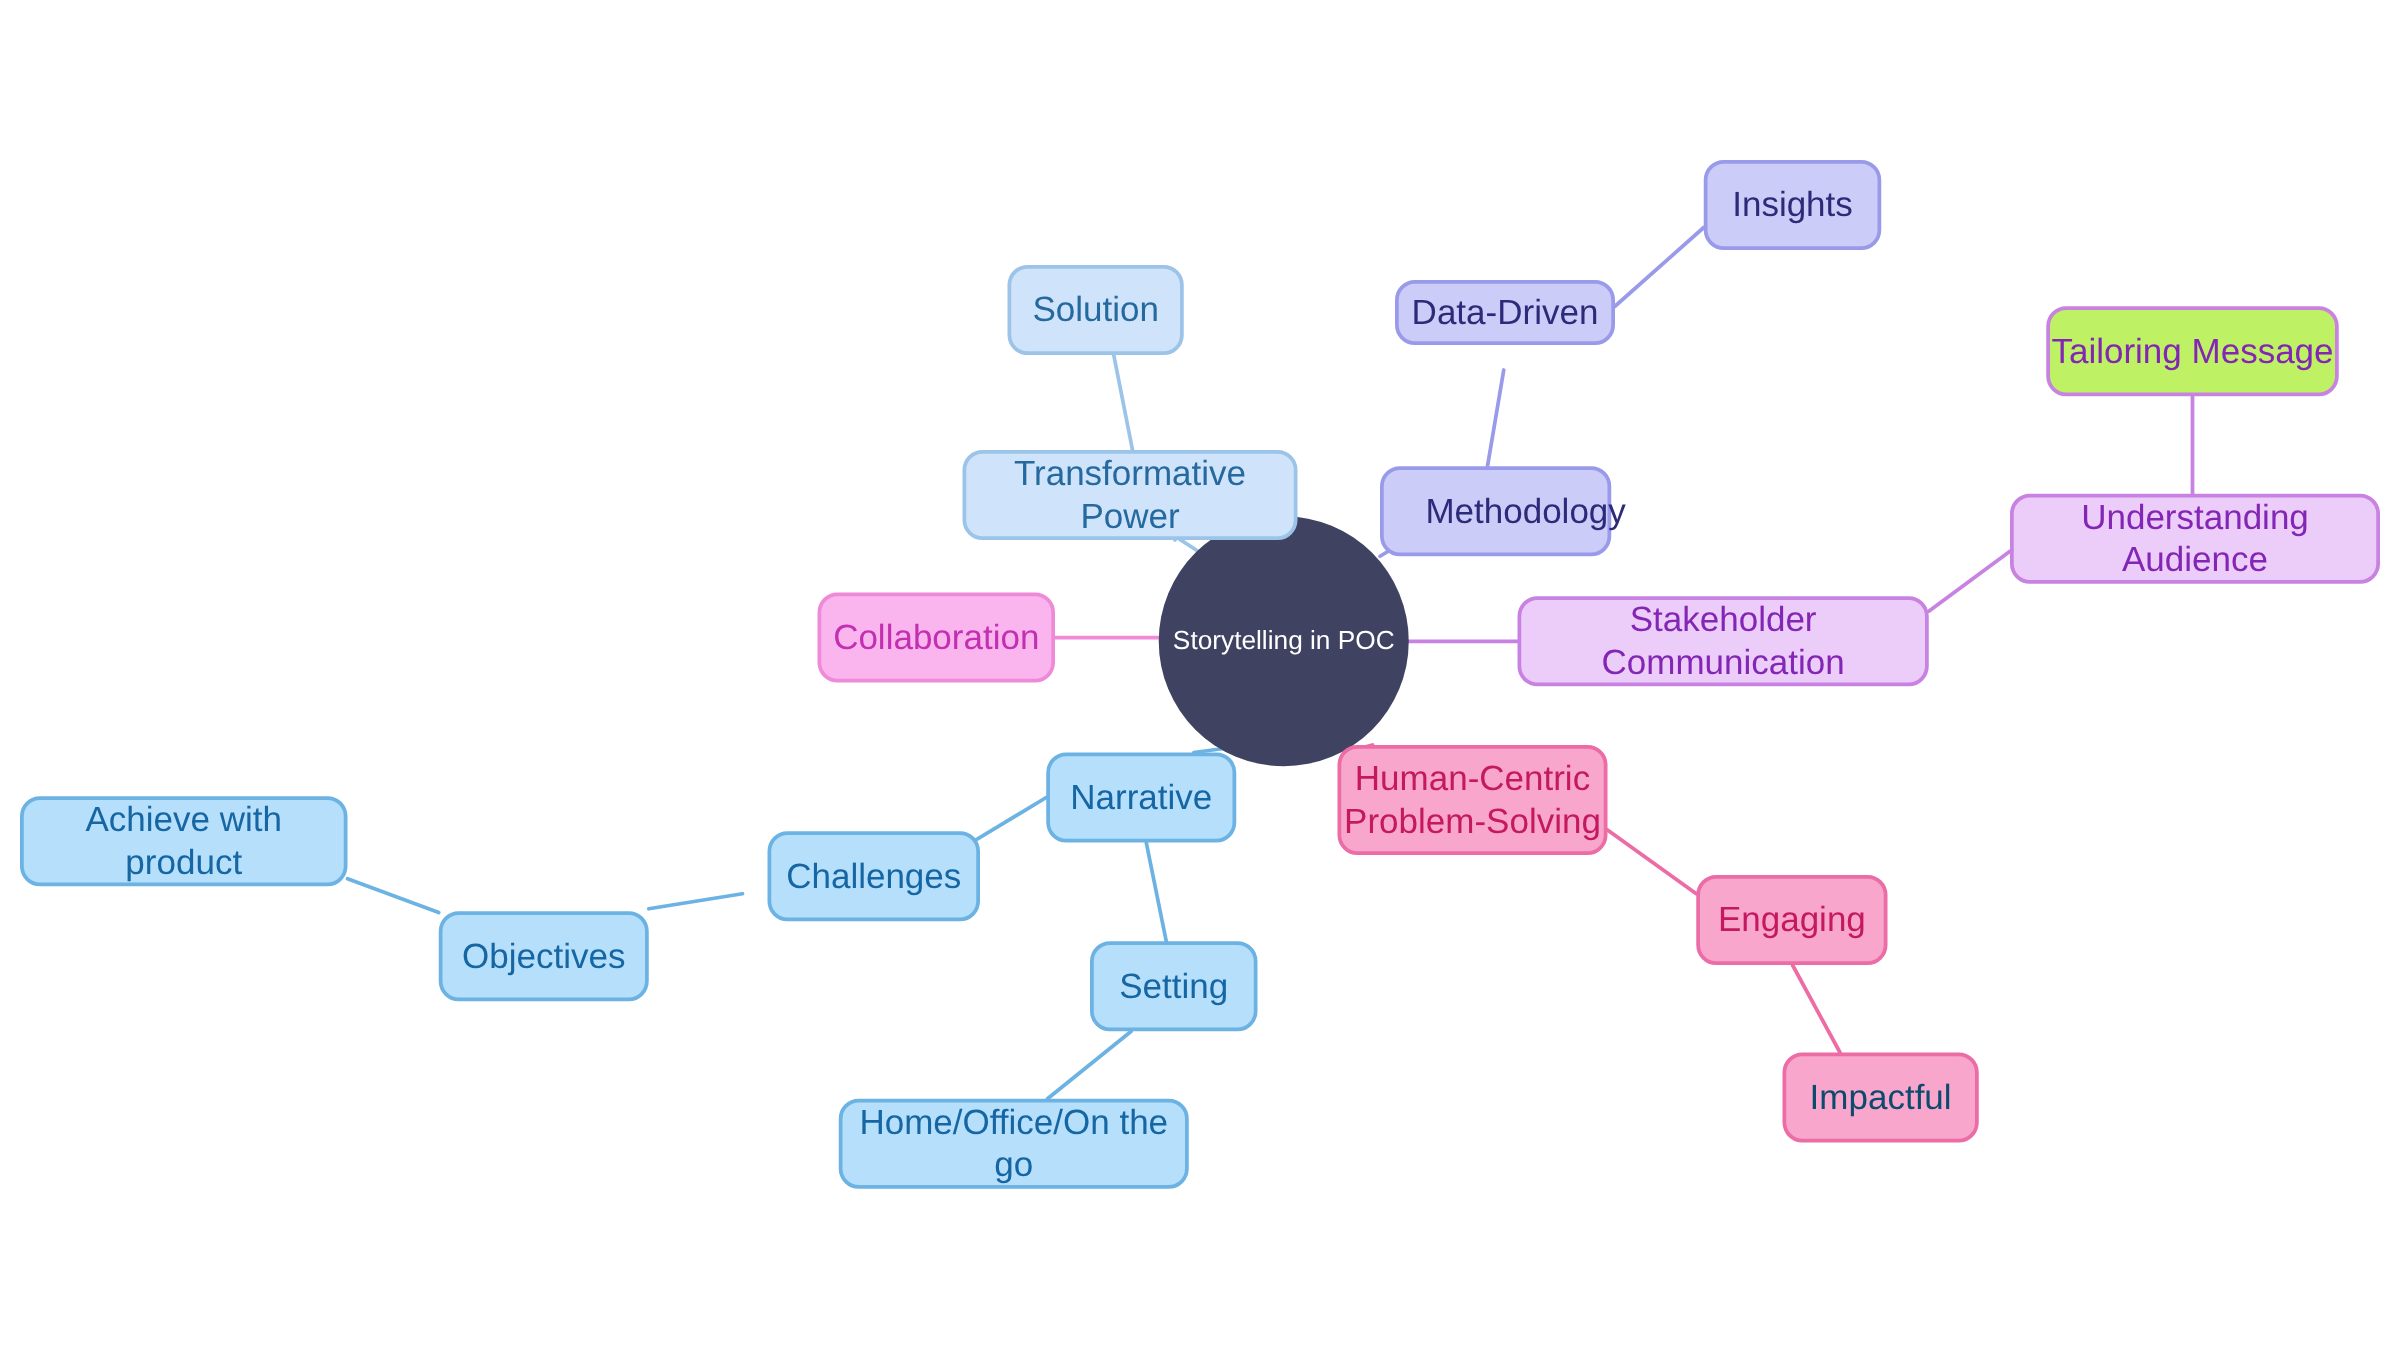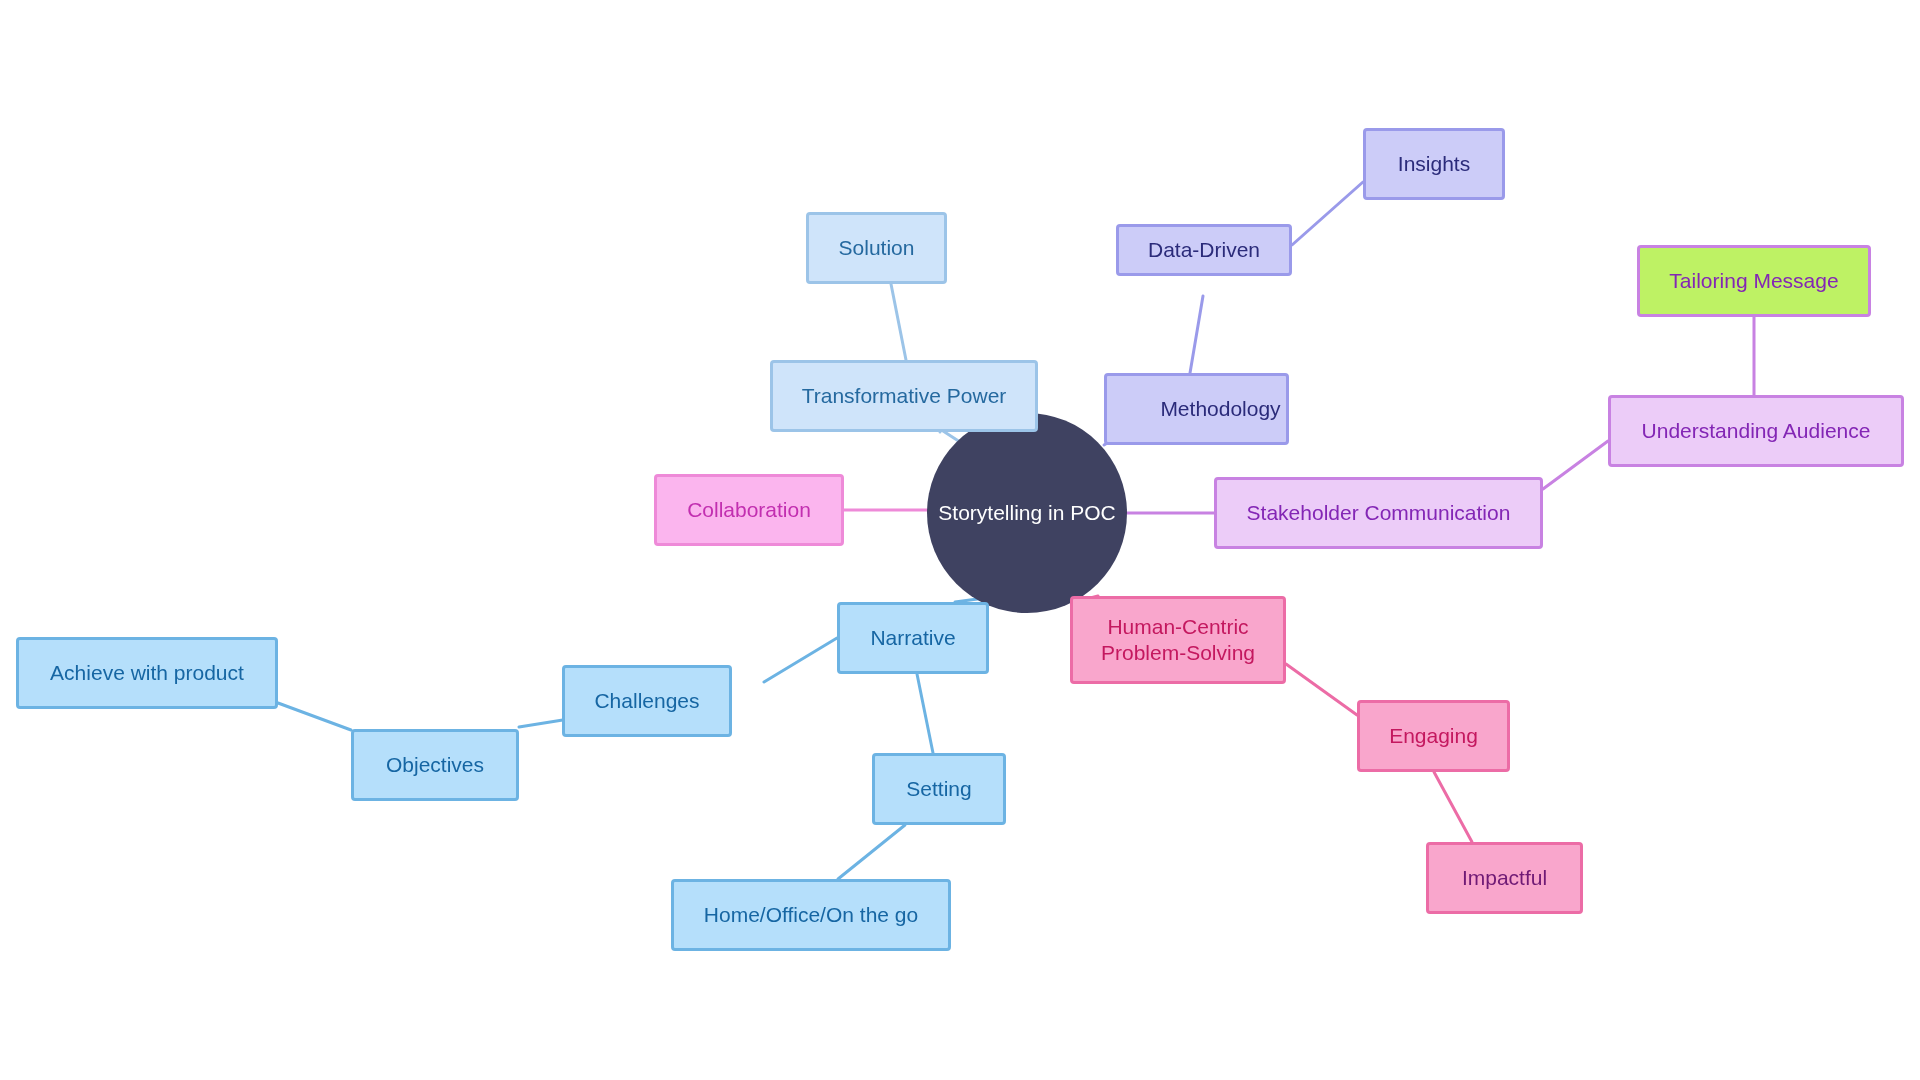--- a/index.html
+++ b/index.html
@@ -35,22 +35,22 @@
     line-height: 1.22;
     white-space: pre-line;
     user-select: none;
   }
   .node.root {
     border-radius: 50%;
     border-width: 0;
     font-size: 21px;
   }
   .node.pill {
-    border-radius: 4px;
-    font-size: 21px;
+    border-radius: 16px;
+    font-size: 28px;
   }
 </style>
 </head>
 <body>
 
 <div id="canvas" style="width: 1920px; height: 1080px; background: rgb(255, 255, 255);">
   <svg id="edges" viewBox="0 0 1920 1080" xmlns="http://www.w3.org/2000/svg">
       <path d="M 960 442 L 940 429 L 940 432" stroke="#9cc4e8" stroke-width="3" fill="none" stroke-linecap="round"></path>
       <path d="M 906 360 L 891 284" stroke="#9cc4e8" stroke-width="3" fill="none" stroke-linecap="round"></path>
       <path d="M 1104 445 L 1145 420" stroke="#9a9aea" stroke-width="3" fill="none" stroke-linecap="round"></path>
@@ -77,21 +77,21 @@
       <div class="node pill" style="left: 1116px; top: 224px; width: 176px; height: 52px; background: rgb(204, 204, 248); border-color: rgb(154, 154, 234); color: rgb(43, 43, 122);"><span>Data-Driven</span></div>
       <div class="node pill" style="left: 1363px; top: 128px; width: 142px; height: 72px; background: rgb(204, 204, 248); border-color: rgb(154, 154, 234); color: rgb(43, 43, 122);"><span>Insights</span></div>
       <div class="node pill" style="left: 1104px; top: 373px; width: 185px; height: 72px; background: rgb(204, 204, 248); border-color: rgb(154, 154, 234); color: rgb(43, 43, 122); padding-left: 48px;"><span>Methodology</span></div>
       <div class="node pill" style="left: 1637px; top: 245px; width: 234px; height: 72px; background: #bef264; border-color: rgb(200, 130, 226); color: rgb(131, 38, 181);"><span>Tailoring Message</span></div>
       <div class="node pill" style="left: 1608px; top: 395px; width: 296px; height: 72px; background: rgb(236, 204, 248); border-color: rgb(200, 130, 226); color: rgb(131, 38, 181);"><span>Understanding Audience</span></div>
       <div class="node pill" style="left: 1214px; top: 477px; width: 329px; height: 72px; background: rgb(236, 204, 248); border-color: rgb(200, 130, 226); color: rgb(131, 38, 181);"><span>Stakeholder Communication</span></div>
       <div class="node pill" style="left: 654px; top: 474px; width: 190px; height: 72px; background: rgb(251, 181, 238); border-color: rgb(238, 138, 216); color: rgb(194, 47, 176);"><span>Collaboration</span></div>
       <div class="node pill" style="left: 1070px; top: 596px; width: 216px; height: 88px; background: rgb(249, 166, 204); border-color: rgb(236, 108, 166); color: rgb(196, 24, 95);"><span>Human-Centric
 Problem-Solving</span></div>
       <div class="node pill" style="left: 1357px; top: 700px; width: 153px; height: 72px; background: rgb(249, 166, 204); border-color: rgb(236, 108, 166); color: rgb(196, 24, 95);"><span>Engaging</span></div>
-      <div class="node pill" style="left: 1426px; top: 842px; width: 157px; height: 72px; background: rgb(249, 166, 204); border-color: rgb(236, 108, 166); color: #701a75;"><span>Impactful</span></div>
+      <div class="node pill" style="left: 1426px; top: 842px; width: 157px; height: 72px; background: rgb(249, 166, 204); border-color: rgb(236, 108, 166); color: #0c4a6e;"><span>Impactful</span></div>
       <div class="node pill" style="left: 837px; top: 602px; width: 152px; height: 72px; background: rgb(181, 223, 251); border-color: rgb(108, 179, 227); color: rgb(22, 102, 163);"><span>Narrative</span></div>
-      <div class="node pill" style="left: 562px; top: 665px; width: 170px; height: 72px; background: rgb(181, 223, 251); border-color: rgb(108, 179, 227); color: rgb(22, 102, 163);"><span>Challenges</span></div>
+      <div class="node pill" style="left: 614px; top: 665px; width: 170px; height: 72px; background: rgb(181, 223, 251); border-color: rgb(108, 179, 227); color: rgb(22, 102, 163);"><span>Challenges</span></div>
       <div class="node pill" style="left: 351px; top: 709px; width: 168px; height: 72px; background: rgb(181, 223, 251); border-color: rgb(108, 179, 227); color: rgb(22, 102, 163); margin-top: 20px;"><span>Objectives</span></div>
       <div class="node pill" style="left: 16px; top: 637px; width: 262px; height: 72px; background: rgb(181, 223, 251); border-color: rgb(108, 179, 227); color: rgb(22, 102, 163);"><span>Achieve with product</span></div>
       <div class="node pill" style="left: 872px; top: 753px; width: 134px; height: 72px; background: rgb(181, 223, 251); border-color: rgb(108, 179, 227); color: rgb(22, 102, 163);"><span>Setting</span></div>
       <div class="node pill" style="left: 671px; top: 879px; width: 280px; height: 72px; background: rgb(181, 223, 251); border-color: rgb(108, 179, 227); color: rgb(22, 102, 163);"><span>Home/Office/On the go</span></div>
     </div>
 </div>
 
 </body></html>

